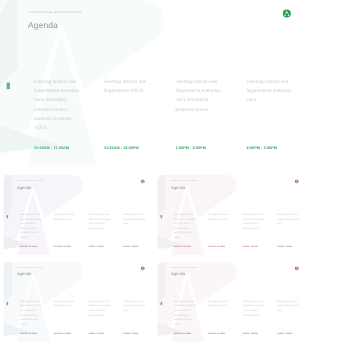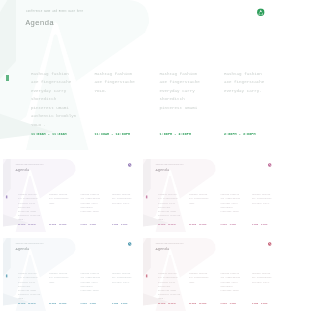--- a/index.html
+++ b/index.html
@@ -1,18 +1,18 @@
 <!DOCTYPE html>
 <html><head>
 <meta charset="utf-8">
 <title>Agenda slide template previews</title>
 <style>
   html,body{margin:0;padding:0;}
   body{width:281px;height:318px;background:#ffffff;font-family:"Liberation Sans",sans-serif;overflow:hidden;}
-  .page{position:relative;width:281px;height:318px;background:#ffffff;font-family:Liberation Mono, monospace;}
+  .page{position:relative;width:281px;height:318px;background:#ffffff;}
 
   .card{position:absolute;background:#ffffff;overflow:hidden;}
   
   .slide{position:absolute;left:0;top:0;width:1124px;height:600px;transform-origin:0 0;background:#fff;overflow:hidden;}
   .slide svg.deco{position:absolute;left:0;top:0;width:1124px;height:600px;display:block;}
   .kicker{position:absolute;white-space:nowrap;font-weight:400;font-size:10.4px;letter-spacing:.3px;}
   .title{position:absolute;white-space:nowrap;font-weight:400;font-size:31px;letter-spacing:.3px;}
   .logo{position:absolute;}
   .col{position:absolute;width:186px;}
   .col .body{margin:0;font-size:16.8px;line-height:34px;}

